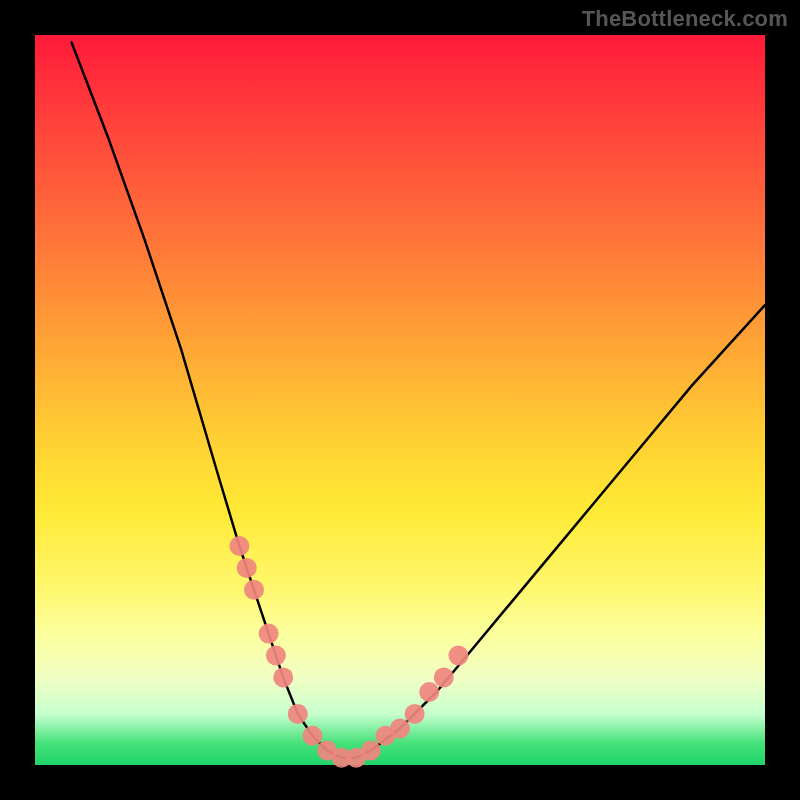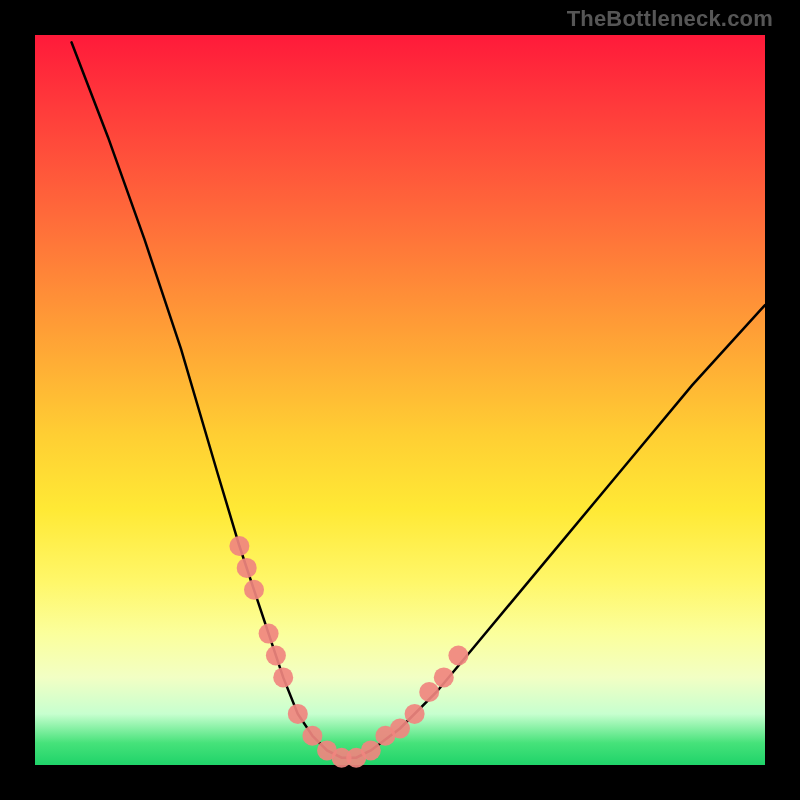--- a/index.html
+++ b/index.html
@@ -28,21 +28,21 @@
       #fbff9c 82%,
       #f2ffc4 88%,
       #c7ffcf 93%,
       #46e27a 97%,
       #1fd369 100%
     );
   }
   .attribution {
     position: absolute;
     top: 6px;
-    right: 27px;
+    right: 12px;
     color: #565656;
     font-size: 22px;
     font-weight: 600;
     letter-spacing: 0.2px;
     font-family: Arial, Helvetica, sans-serif;
   }
   svg.overlay {
     position: absolute;
     left: 0;
     top: 0;

